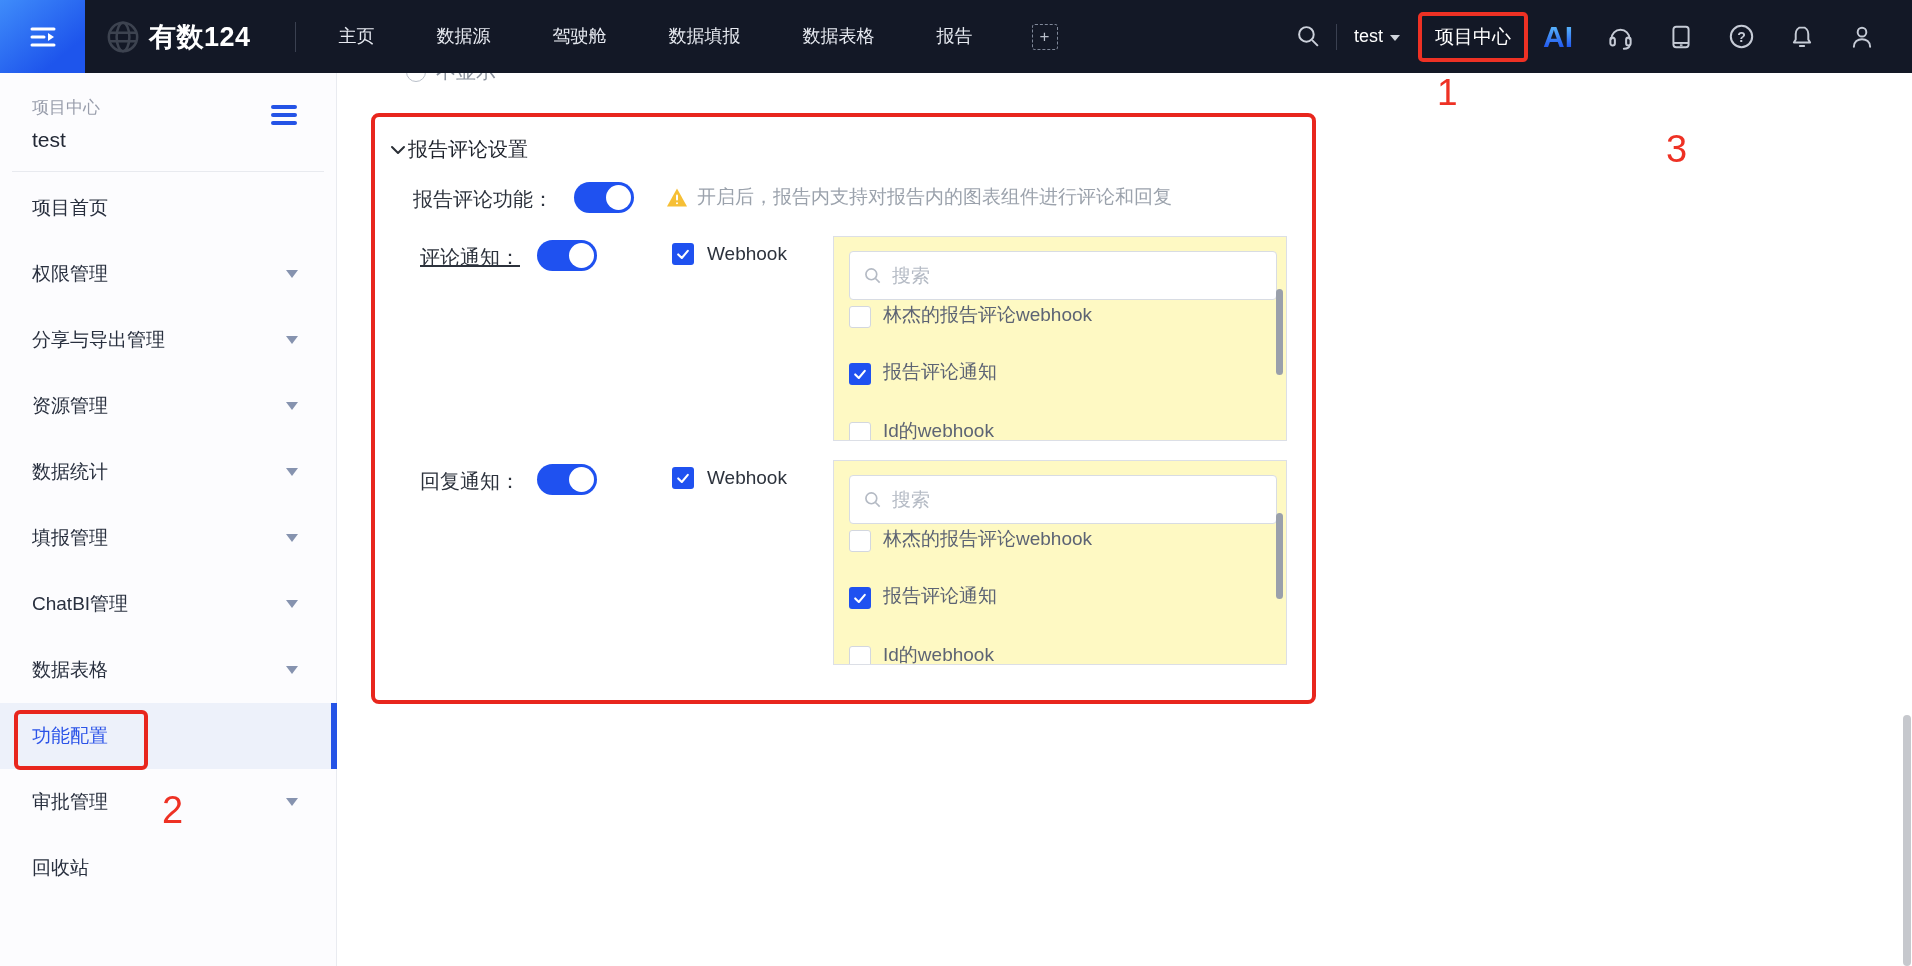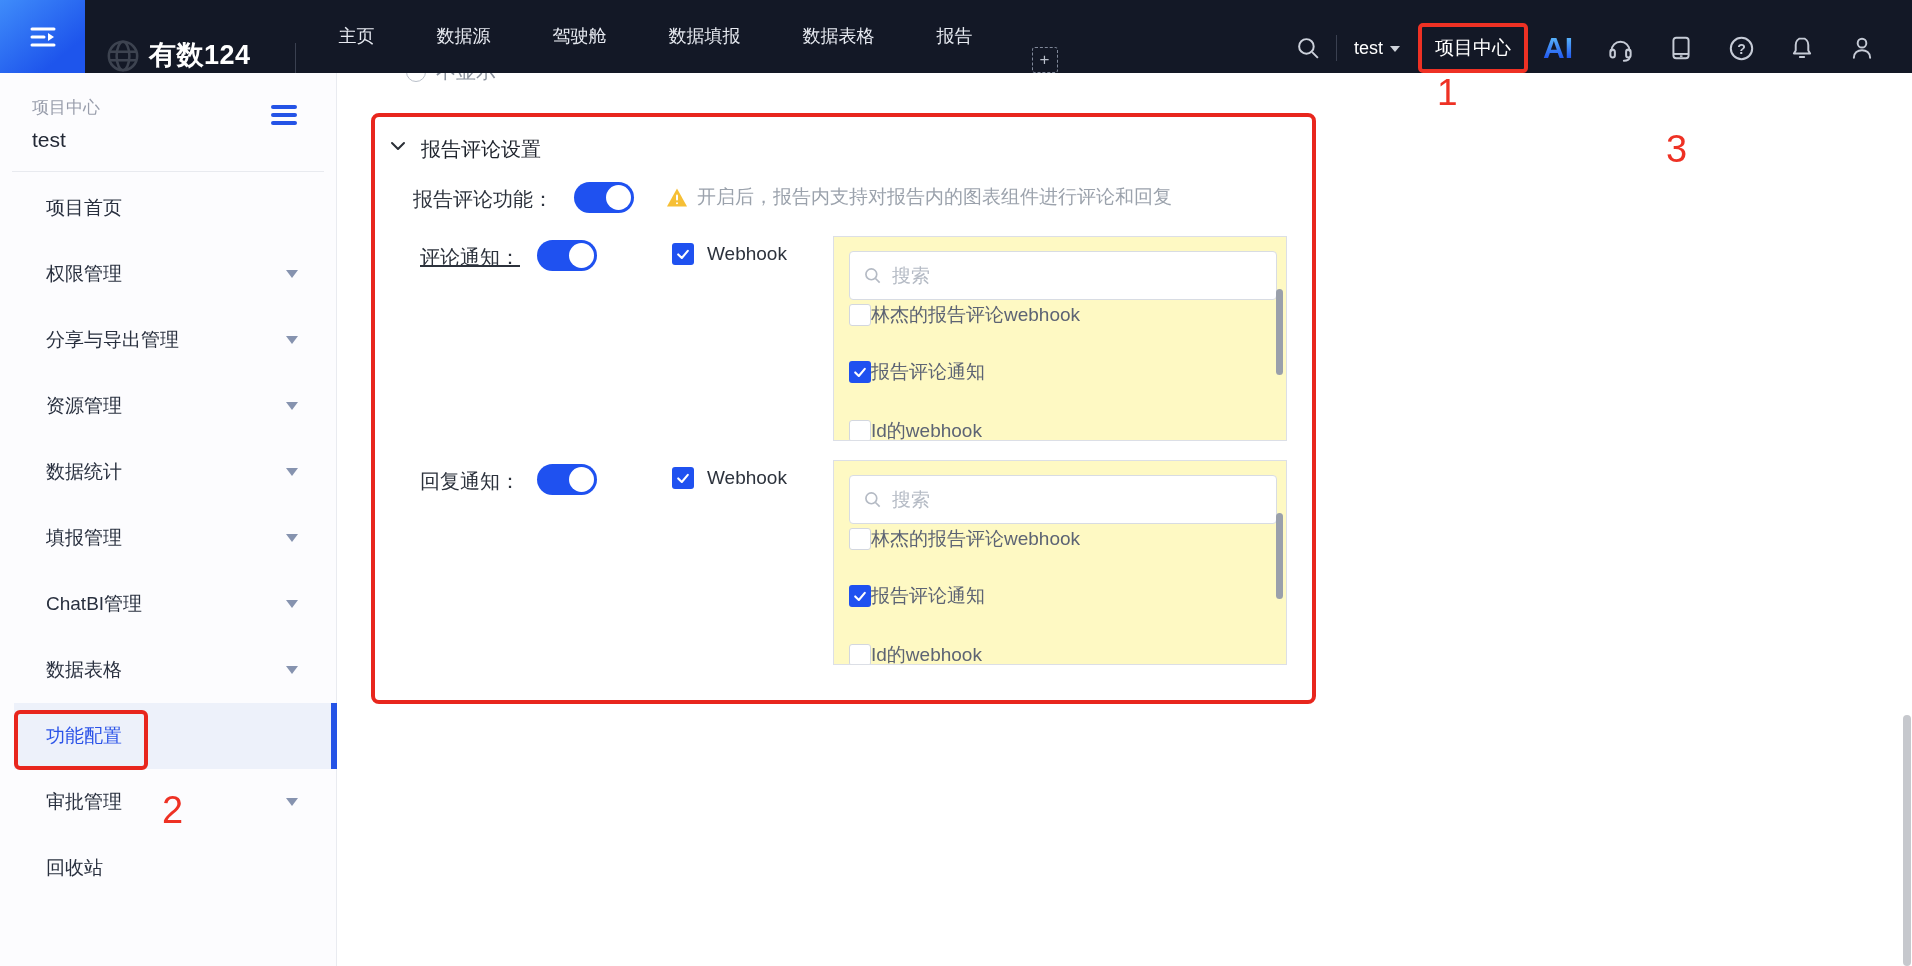--- a/index.html
+++ b/index.html
@@ -2,21 +2,21 @@
 <html><head>
 <meta charset="utf-8">
 <style>
   * { margin:0; padding:0; box-sizing:border-box; }
   html,body { background:#fff; }
   body { font-family:"Liberation Sans","DejaVu Sans",sans-serif; }
   #app { position:relative; width:1912px; height:966px; overflow:hidden; background:#fff; }
 
   
   .navbar { position:absolute; top:0; left:0; right:0; height:73px; background:#131826;
-            display:flex; align-items:flex-end; z-index:30; }
+            display:flex; align-items:center; z-index:30; }
   .logo-sq { width:85px; height:73px; flex:0 0 85px; background:linear-gradient(140deg,#3f8cfa 0%,#1e55ec 75%);
              display:flex; align-items:center; justify-content:center; cursor:pointer; }
   .globe { margin-left:21px; display:flex; }
   .brand { color:#ffffff; font-size:27px; font-weight:700; margin-left:9px; letter-spacing:0.5px; white-space:nowrap; }
   .vdiv { width:1px; height:30px; background:#3a4050; margin-left:44px; }
   .vdiv2 { width:1px; height:26px; background:#3a4050; margin:0 15px 0 15px; }
   .nav-items { display:flex; list-style:none; margin-left:12px; }
   .nav-items li { padding:0 31px; font-size:18px; color:#e7eaf1; line-height:73px; cursor:pointer; white-space:nowrap; }
   .plus-box { width:26px; height:26px; border:1px dashed #808899; border-radius:3px; color:#b9bfca;
               font-size:17px; line-height:24px; text-align:center; margin-left:28px; cursor:pointer; }
@@ -44,56 +44,56 @@
 
   
   .sidebar { position:absolute; left:0; top:73px; width:337px; bottom:0; background:#fcfcfe;
              border-right:1px solid #e9ebf0; z-index:5; }
   .sb-head { position:relative; padding:23px 0 0 32px; }
   .sb-sub { color:#989dab; font-size:17px; }
   .sb-name { color:#232936; font-size:21px; margin-top:9px; }
   .sb-burger { position:absolute; right:39px; top:32px; width:26px; cursor:pointer; }
   .sb-burger span { display:block; height:4px; background:#2453e6; border-radius:2px; margin-bottom:4px; }
   .sb-divider { height:1px; background:#e8eaef; margin:19px 12px 0 12px; }
-  .sb-items { list-style:none; margin-top:3px; position:relative;padding-left:14px; }
+  .sb-items { list-style:none; margin-top:3px; position:relative; }
   .sb-items li { height:66px; display:flex; align-items:center; padding-left:32px; font-size:19px;
                  color:#29303f; position:relative; cursor:pointer; }
   .sb-items li .tri { position:absolute; right:38px; top:29px; width:0; height:0;
                       border-left:6px solid transparent; border-right:6px solid transparent;
                       border-top:8px solid #8693af; }
   .sb-items li.active { background:#edf1fa; color:#2b53e8; }
   .sb-items li.active::after { content:""; position:absolute; right:-1px; top:0; bottom:0; width:6px; background:#2453e6; }
 
   
   .content { position:absolute; left:338px; top:0; right:0; bottom:0; background:#fff; z-index:1; }
   .radio-row { position:absolute; left:68px; top:58px; display:flex; align-items:center; gap:10px;
                color:#8a919c; font-size:20px; }
   .radio-circle { width:20px; height:20px; border:1.5px solid #b9bfc9; border-radius:50%; background:#fff; }
 
-  .sec-head { position:absolute; left:50px; top:136px; display:flex; align-items:flex-start; gap:13px; }
+  .sec-head { position:absolute; left:50px; top:136px; display:flex; align-items:center; }
   .sec-title { font-size:20px; color:#1d222b; }
   .flabel { position:absolute; font-size:20px; color:#2c323c; white-space:nowrap; }
   .toggle { position:absolute; width:60px; height:31px; border-radius:16px; background:#1f51f0; cursor:pointer; }
   .toggle::after { content:""; position:absolute; top:3px; right:3px; width:25px; height:25px;
                    border-radius:50%; background:#fff; }
   .warn { position:absolute; left:328px; top:184px; display:flex; align-items:center; gap:9px;
           color:#9ba2ac; font-size:19px; white-space:nowrap; }
   .chk-wrap { position:absolute; display:flex; align-items:center; gap:13px; cursor:pointer; }
   .chk-label { font-size:19px; color:#2c323c; }
   .cb { width:22px; height:22px; border-radius:3px; flex:0 0 22px; display:flex; align-items:center; justify-content:center; }
   .cb.on { background:#1f51f0; }
   .cb.off { background:#fff; border:1.5px solid #d3d7df; }
 
   .panel { position:absolute; width:454px; height:205px; border:1px solid #dcdfe6; background:#fef9c3; overflow:hidden; }
   .search-box { position:absolute; left:15px; top:14px; width:428px; height:49px; border:1px solid #d8dce3;
                 border-radius:4px; display:flex; align-items:center; padding-left:13px; gap:9px; background:#fff; }
   .search-box input { border:none; outline:none; font-size:19px; color:#5d6474; width:340px;
                       font-family:"Liberation Sans","DejaVu Sans",sans-serif; background:transparent; }
   .search-box input::placeholder { color:#b4bac4; }
-  .opt { position:absolute; left:15px; display:flex; align-items:center; font-size:19px;
+  .opt { position:absolute; left:15px; display:flex; align-items:flex-end; gap:12px; font-size:19px;
          color:#5d6474; cursor:pointer; white-space:nowrap; }
   .list-thumb { position:absolute; right:3px; top:52px; width:7px; height:86px; background:#9aa0ab;
                 border-radius:4px; cursor:grab; }
   .page-thumb { position:absolute; right:1px; top:715px; width:8px; height:251px; background:#c6c8cd;
                 border-radius:4px; z-index:35; cursor:grab; }
   svg { display:block; }
 </style>
 </head>
 <body>
 

